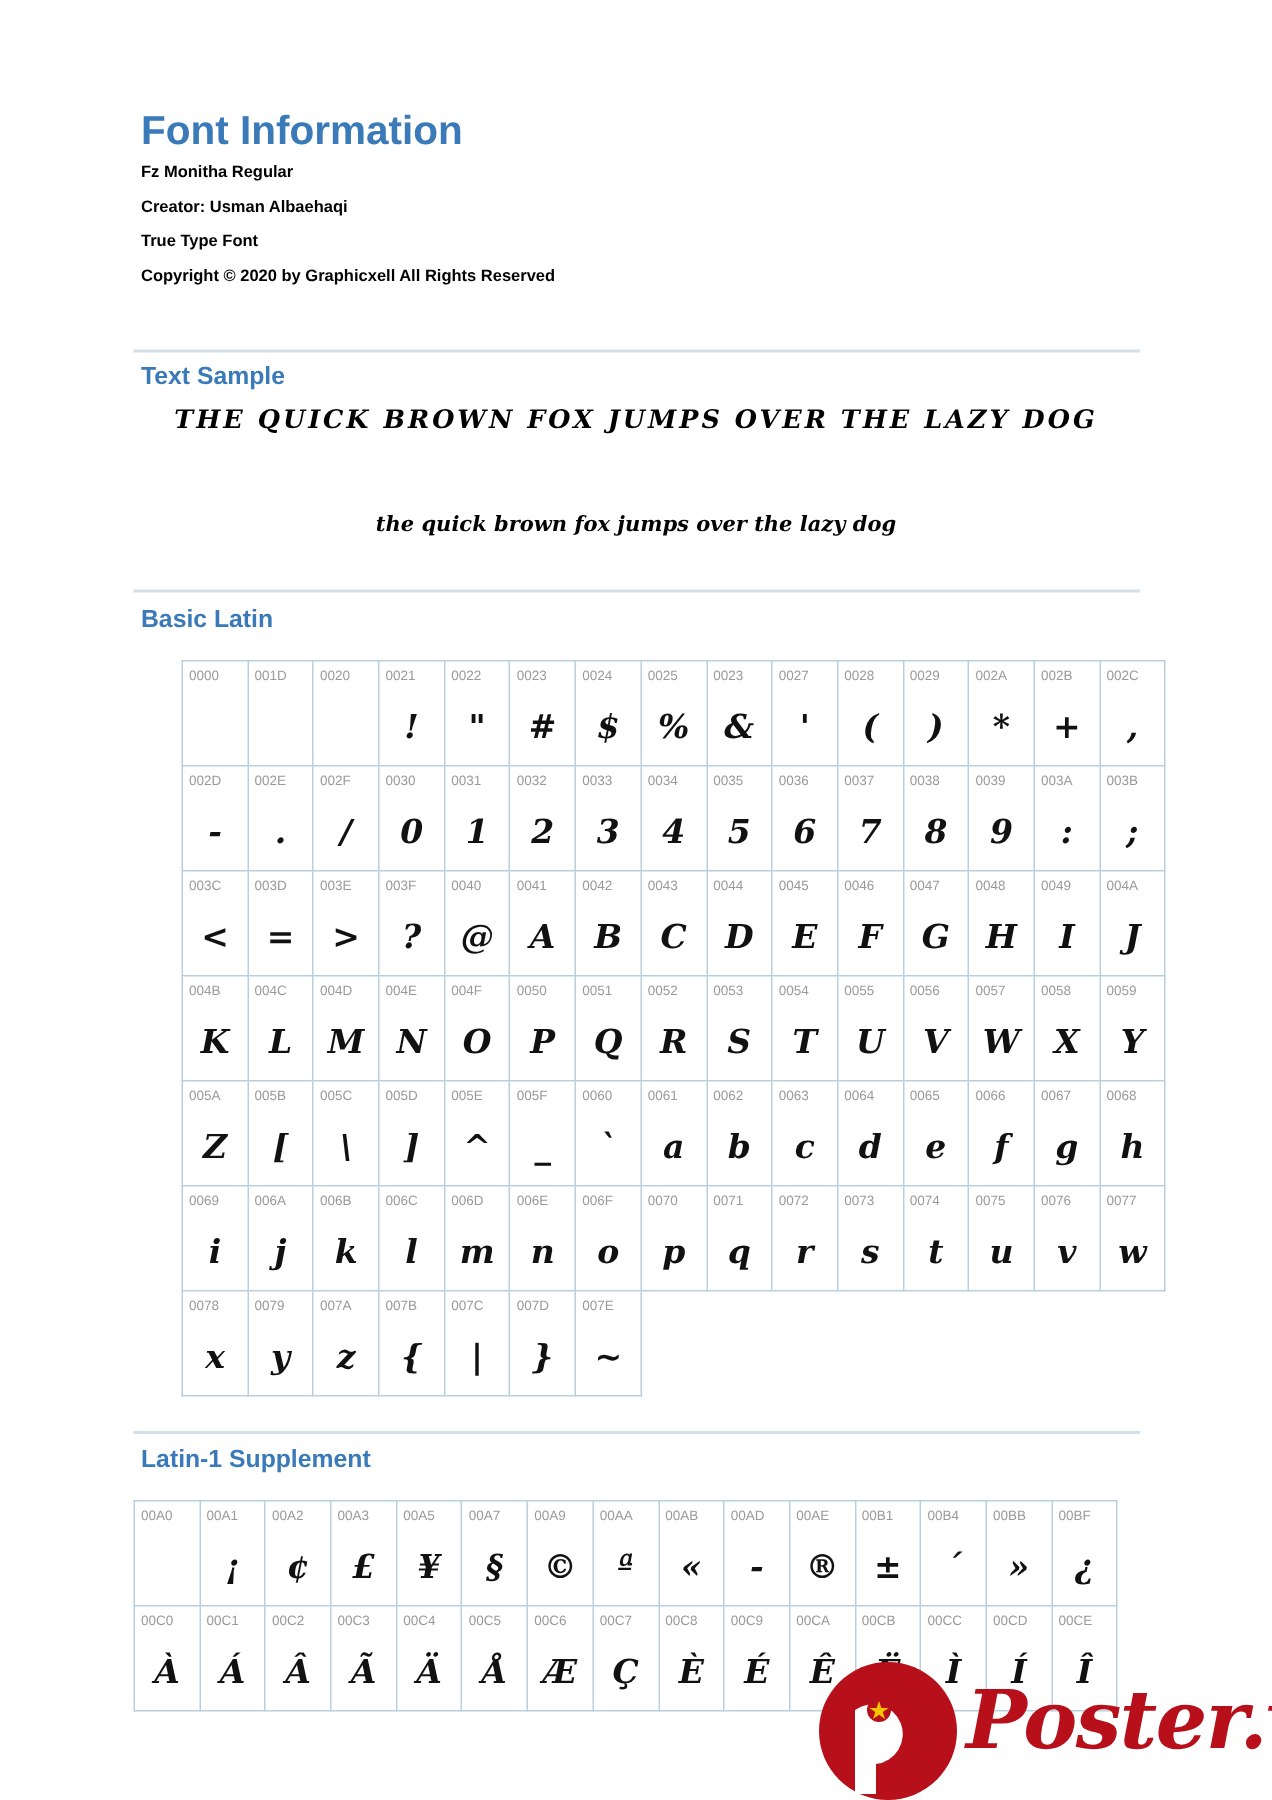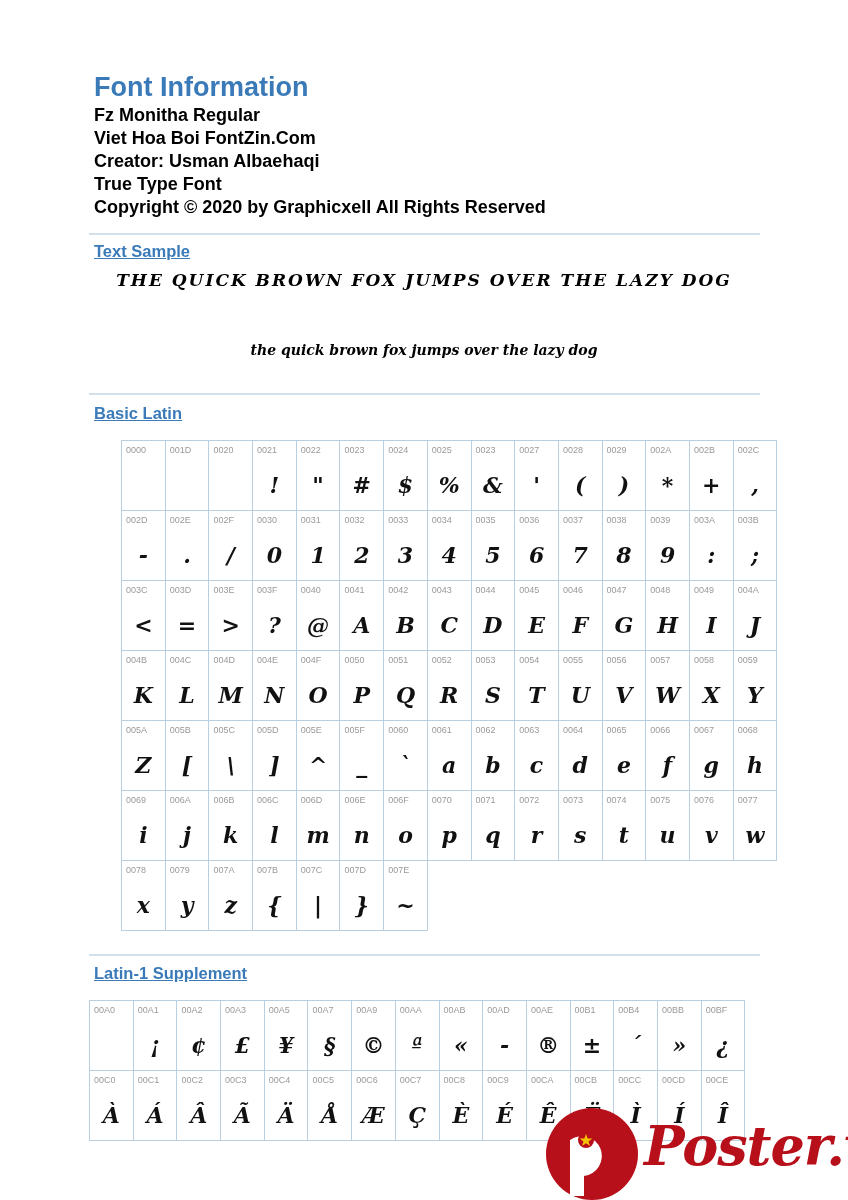--- a/index.html
+++ b/index.html
@@ -1,22 +1,22 @@
 <!DOCTYPE html>
 <html><head>
 <meta charset="utf-8">
 <style>
   html, body { margin:0; padding:0; background:#ffffff; }
   body { width:848px; height:1200px; position:relative; overflow:hidden; font-family:"Liberation Sans", sans-serif; color:#000; }
   .page { position:absolute; left:0; top:0; width:848px; height:972px; }
   .title { position:absolute; left:94px; top:70px; font-size:27px; font-weight:bold; color:#3a7ab8; line-height:34px; }
-  .info { position:absolute; left:94px; top:104px; font-size:18px; font-weight:bold; line-height:23px; }
+  .info { position:absolute; left:94px; top:104px; font-size:11px; font-weight:bold; line-height:23px; }
   .info div { white-space:nowrap; }
   .hr { position:absolute; left:89px; width:671px; height:0; border-top:2px solid #d3dfe9; }
-  .section { position:absolute; left:94px; font-size:16.5px; font-weight:bold; color:#3a7ab8;text-decoration:underline; }
+  .section { position:absolute; left:94px; font-size:16.5px; font-weight:bold; color:#3a7ab8; }
   .sample-upper { position:absolute; left:0; width:848px; top:270px; text-align:center; font-family:"DejaVu Serif", serif; font-style:italic; font-weight:bold; font-size:17px; letter-spacing:2px; }
   .sample-lower { position:absolute; left:0; width:848px; top:342px; text-align:center; font-family:"DejaVu Serif", serif; font-style:italic; font-weight:bold; font-size:14px; }
   .grid { position:absolute; left:89px; border-collapse:collapse; }
   .grid td { width:43.7px; height:70px; border:1px solid #b9cfe0; vertical-align:top; padding:0; position:relative; box-sizing:border-box; }
   .grid td.empty { border:none; }
   .code { position:absolute; left:4px; top:4px; font-size:9px; color:#9a9a9a; }
   .glyph { position:absolute; left:0; right:0; top:24px; height:40px; line-height:40px; text-align:center; font-family:"DejaVu Serif", serif; font-style:italic; font-weight:bold; font-size:22px; color:#111; }
   .logo { position:absolute; left:546px; top:1108px; width:300px; height:92px; }
   .logo-circle { position:absolute; left:0; top:0; width:92px; height:92px; border-radius:50%; background:#b8101a; }
   .logo-p { position:absolute; left:18px; top:10px; width:40px; height:80px; }
@@ -24,21 +24,20 @@
 </style>
 </head>
 <body>
 
 <div class="page">
 
   <div class="title">Font Information</div>
 
   <div class="info">
     <div>Fz Monitha Regular</div>
-    <div>Viet Hoa Boi FontZin.Com</div>
     <div>Creator: Usman Albaehaqi</div>
     <div>True Type Font</div>
     <div>Copyright © 2020 by Graphicxell All Rights Reserved</div>
   </div>
 
   <div class="hr" style="top:233px;"></div>
   <div class="section" style="top:242px;">Text Sample</div>
   <div class="sample-upper">THE QUICK BROWN FOX JUMPS OVER THE LAZY DOG</div>
   <div class="sample-lower">the quick brown fox jumps over the lazy dog</div>
 

